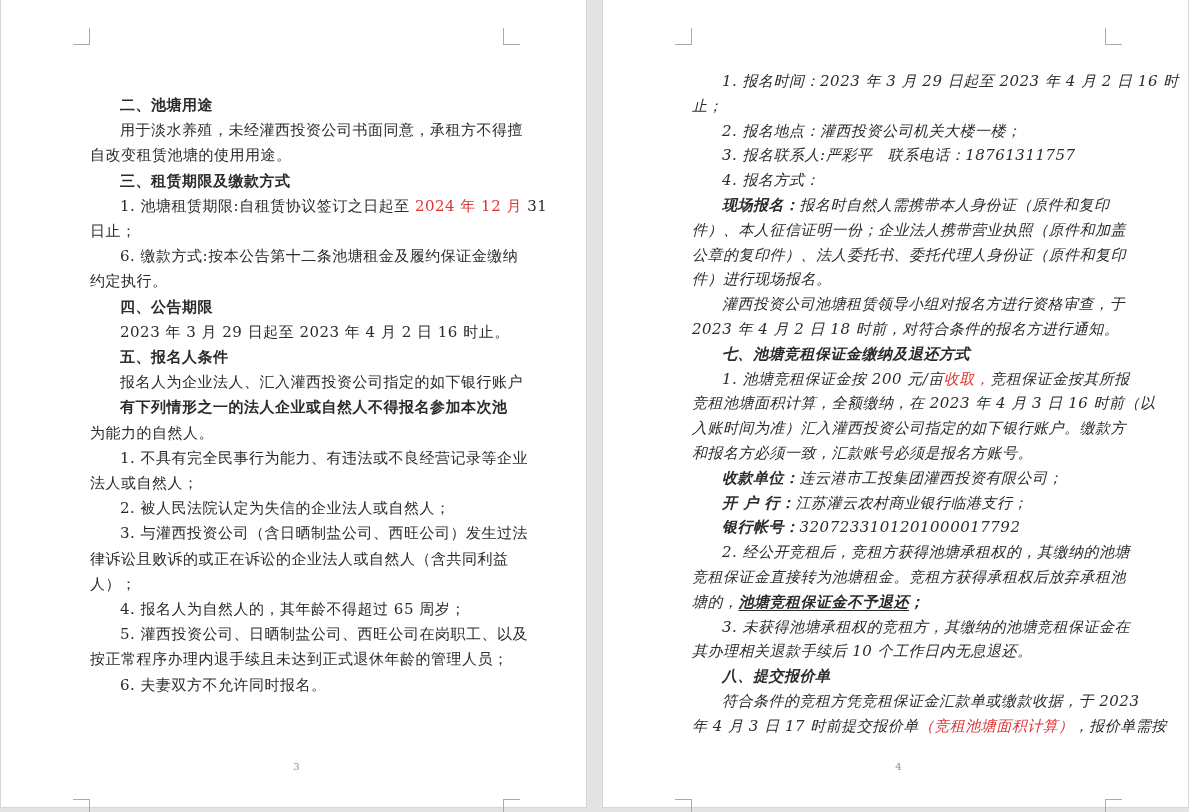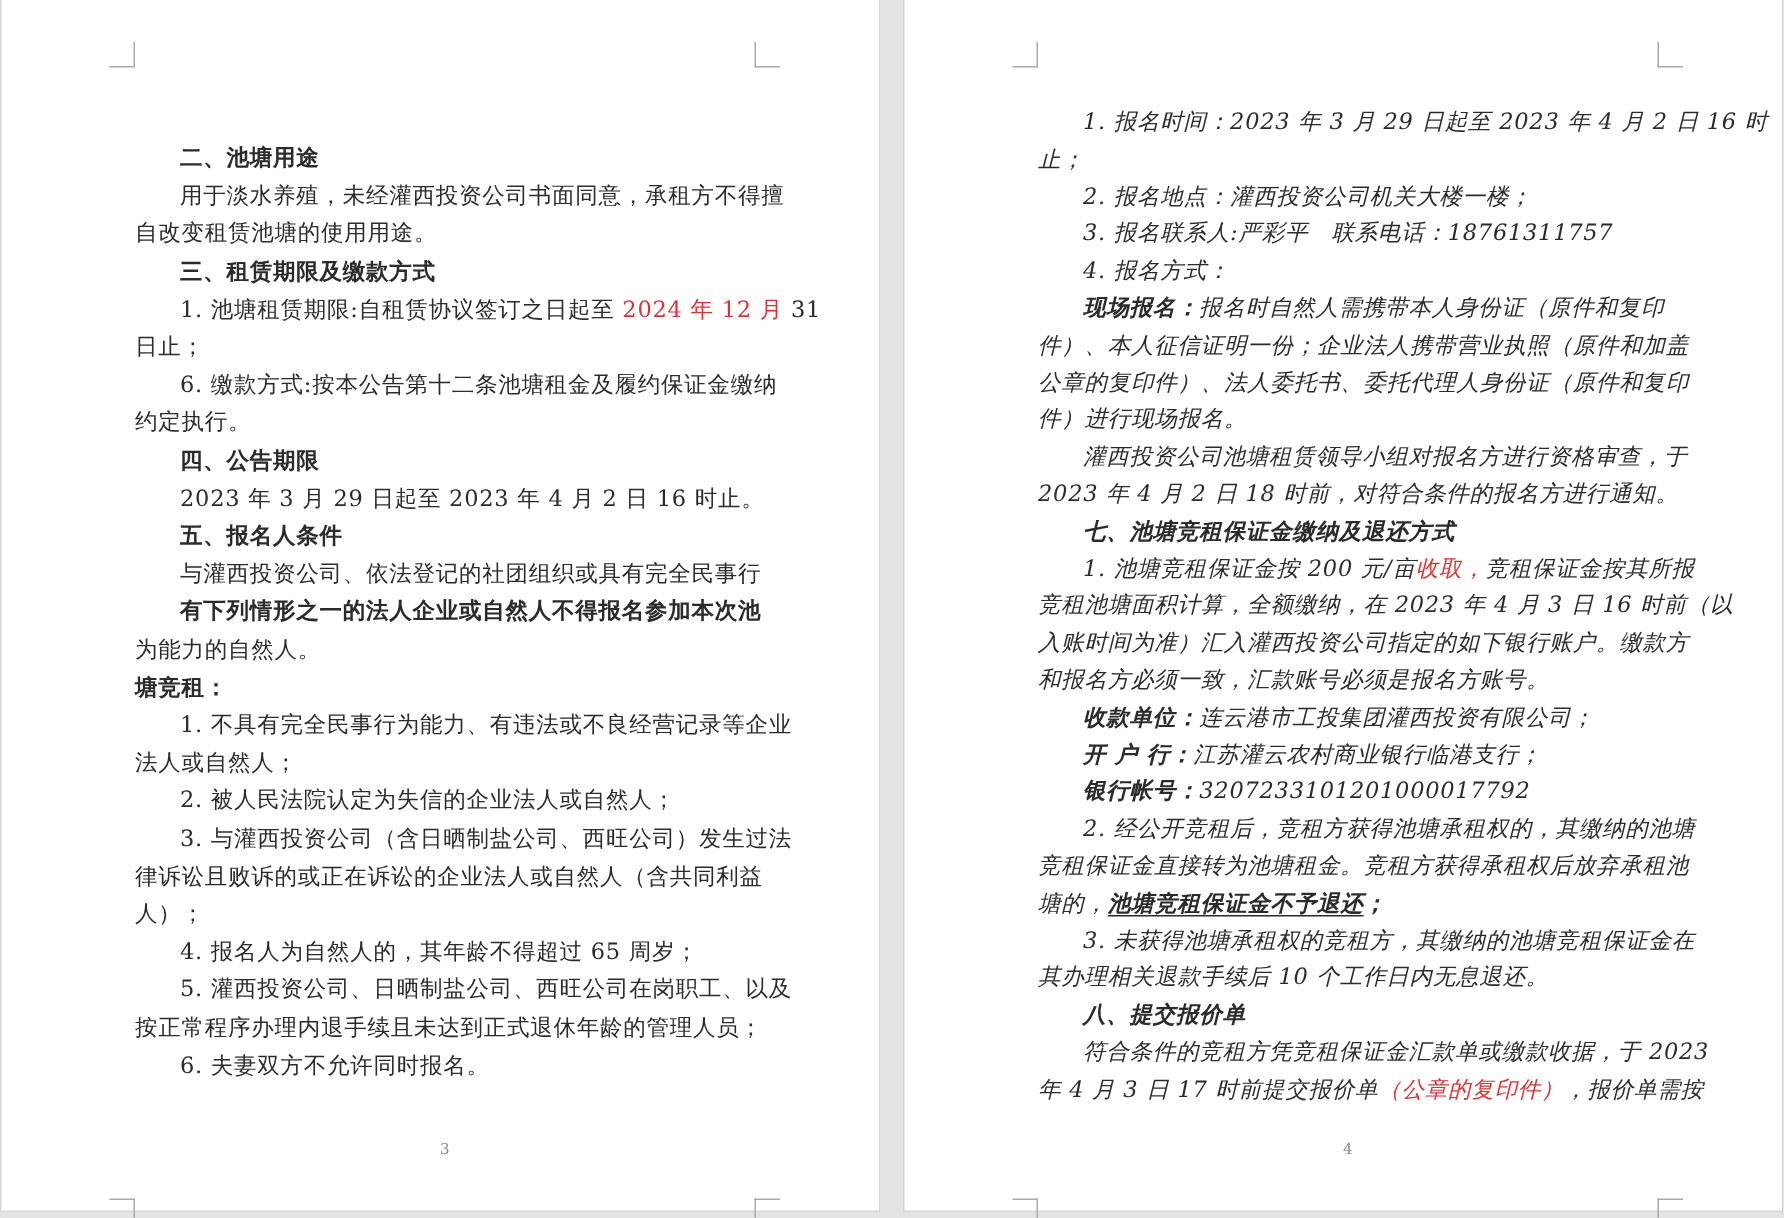--- a/index.html
+++ b/index.html
@@ -86,24 +86,23 @@
         <div class="line indent"><span>用于淡水养殖，未经灌西投资公司书面同意，承租方不得擅</span></div>
         <div class="line"><span>自改变租赁池塘的使用用途。</span></div>
         <div class="line indent"><span class="bold">三、租赁期限及缴款方式</span></div>
         <div class="line indent"><span>1. 池塘租赁期限:自租赁协议签订之日起至 </span><span class="red">2024 年 12 月</span><span> 31</span></div>
         <div class="line"><span>日止；</span></div>
         <div class="line indent"><span>6. 缴款方式:按本公告第十二条池塘租金及履约保证金缴纳</span></div>
         <div class="line"><span>约定执行。</span></div>
         <div class="line indent"><span class="bold">四、公告期限</span></div>
         <div class="line indent"><span>2023 年 3 月 29 日起至 2023 年 4 月 2 日 16 时止。</span></div>
         <div class="line indent"><span class="bold">五、报名人条件</span></div>
-        <div class="line indent"><span>与灌西投资公司、依法登记的社团组织或具有完全民事行</span></div>
+        <div class="line indent"><span>报名人为企业法人、汇入灌西投资公司指定的如下银行账户</span></div>
         <div class="line indent"><span class="bold">有下列情形之一的法人企业或自然人不得报名参加本次池</span></div>
         <div class="line"><span>为能力的自然人。</span></div>
-        <div class="line"><span class="bold">塘竞租：</span></div>
         <div class="line indent"><span>1. 不具有完全民事行为能力、有违法或不良经营记录等企业</span></div>
         <div class="line"><span>法人或自然人；</span></div>
         <div class="line indent"><span>2. 被人民法院认定为失信的企业法人或自然人；</span></div>
         <div class="line indent"><span>3. 与灌西投资公司（含日晒制盐公司、西旺公司）发生过法</span></div>
         <div class="line"><span>律诉讼且败诉的或正在诉讼的企业法人或自然人（含共同利益</span></div>
         <div class="line"><span>人）；</span></div>
         <div class="line indent"><span>4. 报名人为自然人的，其年龄不得超过 65 周岁；</span></div>
         <div class="line indent"><span>5. 灌西投资公司、日晒制盐公司、西旺公司在岗职工、以及</span></div>
         <div class="line"><span>按正常程序办理内退手续且未达到正式退休年龄的管理人员；</span></div>
         <div class="line indent"><span>6. 夫妻双方不允许同时报名。</span></div>
@@ -136,18 +135,18 @@
         <div class="line indent"><span class="bold">收款单位：</span><span>连云港市工投集团灌西投资有限公司；</span></div>
         <div class="line indent"><span class="bold">开 户 行：</span><span>江苏灌云农村商业银行临港支行；</span></div>
         <div class="line indent"><span class="bold">银行帐号：</span><span>3207233101201000017792</span></div>
         <div class="line indent"><span>2. 经公开竞租后，竞租方获得池塘承租权的，其缴纳的池塘</span></div>
         <div class="line"><span>竞租保证金直接转为池塘租金。竞租方获得承租权后放弃承租池</span></div>
         <div class="line"><span>塘的，</span><span class="bold-underline">池塘竞租保证金不予退还</span><span class="bold">；</span></div>
         <div class="line indent"><span>3. 未获得池塘承租权的竞租方，其缴纳的池塘竞租保证金在</span></div>
         <div class="line"><span>其办理相关退款手续后 10 个工作日内无息退还。</span></div>
         <div class="line indent"><span class="bold">八、提交报价单</span></div>
         <div class="line indent"><span>符合条件的竞租方凭竞租保证金汇款单或缴款收据，于 2023</span></div>
-        <div class="line"><span>年 4 月 3 日 17 时前提交报价单</span><span class="red">（公章的复印件）</span><span>，报价单需按</span></div>
+        <div class="line"><span>年 4 月 3 日 17 时前提交报价单</span><span class="red">（竞租池塘面积计算）</span><span>，报价单需按</span></div>
       </div>
     <div class="page-number">4</div>
   </div>
 
 </div>
 
 </body></html>

